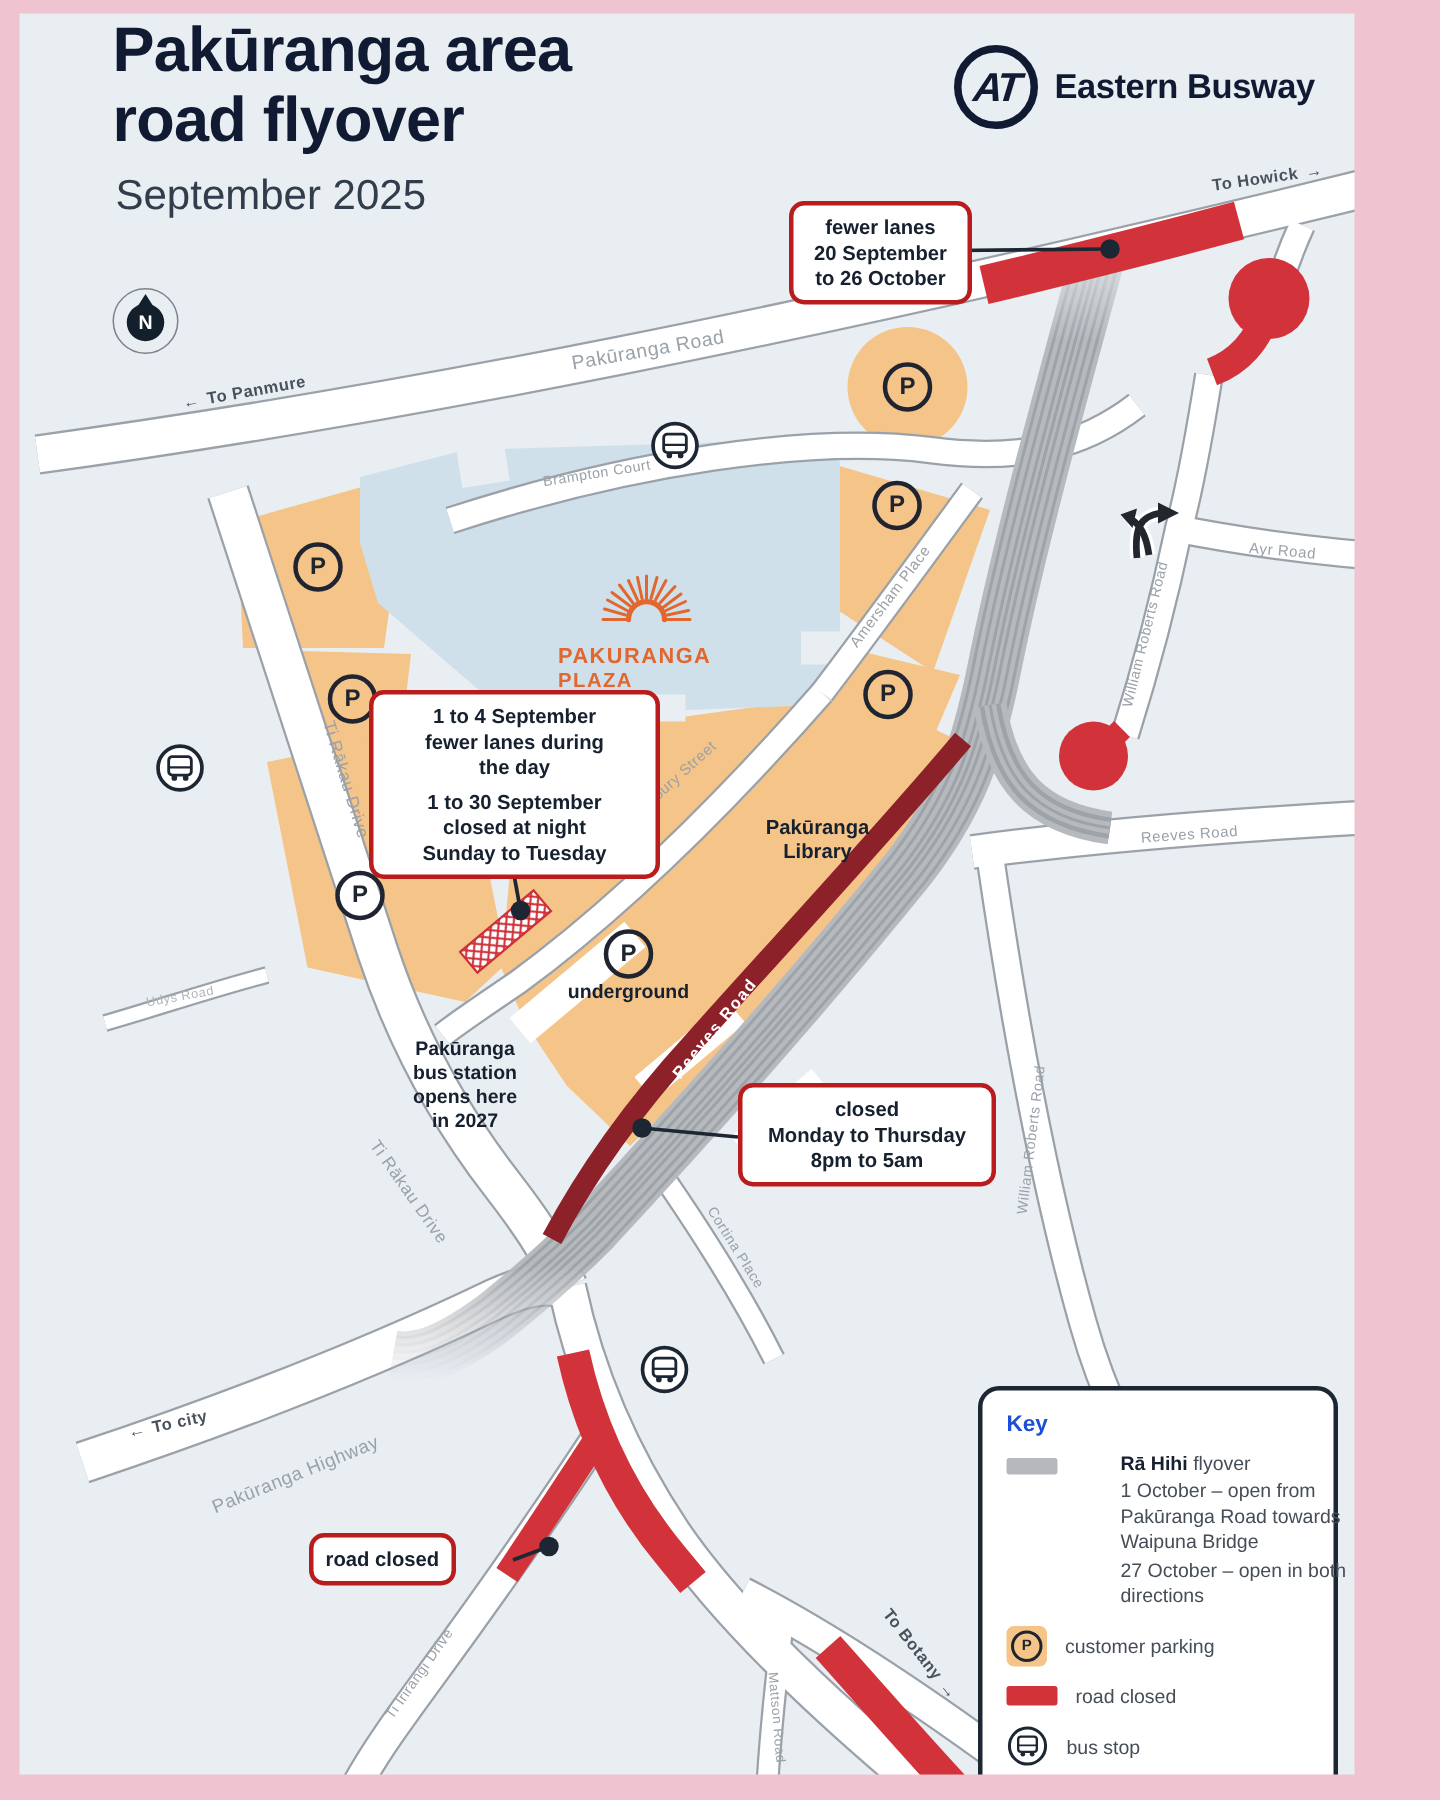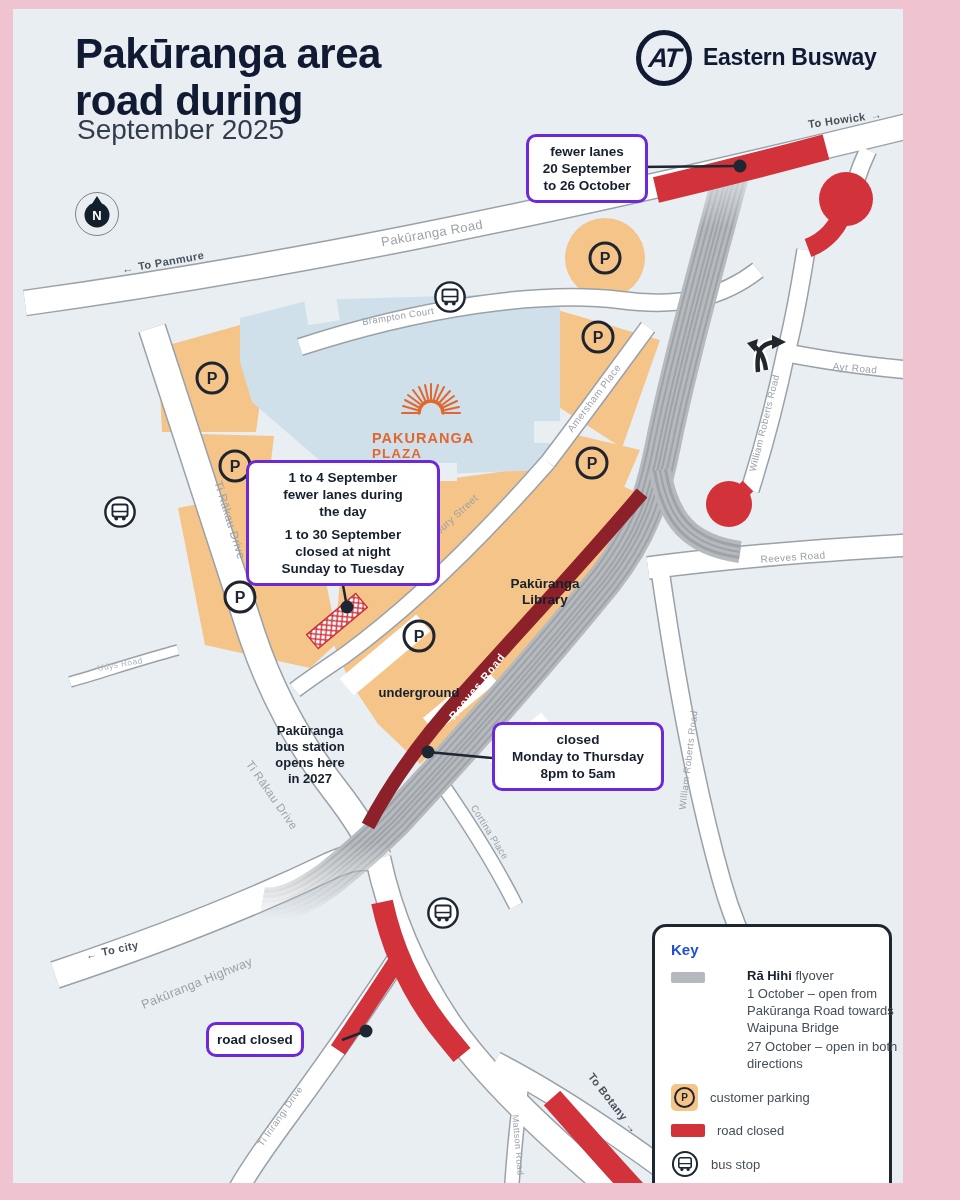--- a/index.html
+++ b/index.html
@@ -8,37 +8,37 @@
   #map{position:absolute;left:0;top:0;z-index:1;}
 
   
   .frame{position:absolute;background:#efc3cf;z-index:8;}
   .frame.top{left:0;top:0;width:960px;height:9px;}
   .frame.left{left:0;top:0;width:13px;height:1200px;}
   .frame.right{left:903px;top:0;width:57px;height:1200px;}
   .frame.bottom{left:0;top:1183px;width:960px;height:17px;}
 
   
-  .title{position:absolute;left:75px;top:30px;z-index:9;font-weight:bold;font-size:42px;line-height:47px;letter-spacing:-0.5px;color:#101b33;}
+  .title{position:absolute;left:75px;top:9px;z-index:9;font-weight:bold;font-size:42px;line-height:47px;letter-spacing:-0.5px;color:#101b33;}
   .subtitle{position:absolute;left:77px;top:114px;z-index:9;font-size:28px;color:#323d4c;}
   .at-circle{position:absolute;left:636px;top:30px;width:46px;height:46px;border:5px solid #101b33;border-radius:50%;z-index:9;display:flex;align-items:center;justify-content:center;}
   .at-circle span{font-size:27px;font-weight:bold;font-style:italic;color:#101b33;transform:skewX(-6deg);letter-spacing:-2px;}
   .brand-name{position:absolute;left:703px;top:44px;z-index:9;font-size:23px;font-weight:bold;color:#101b33;letter-spacing:-0.3px;}
 
   
   .ml{position:absolute;white-space:nowrap;z-index:4;transform:translate(-50%,-50%) rotate(var(--r,0deg));color:#9aa1a8;font-size:10.5px;letter-spacing:0.4px;}
   .ml.dir{display:flex;gap:5px;align-items:center;color:#49525c;font-weight:bold;font-size:11px;}
   .ml.big{font-size:13px;}
-  .ml.dark{color:#16202e;font-weight:bold;font-size:13.5px;line-height:16px;text-align:center;letter-spacing:0;margin-top:32px;}
+  .ml.dark{color:#16202e;font-weight:bold;font-size:13.5px;line-height:16px;text-align:center;letter-spacing:0;}
   .ml.white{color:#ffffff;font-weight:bold;font-size:11px;letter-spacing:1.2px;}
   .plaza-text{position:absolute;left:372px;top:430px;z-index:4;color:#e2672f;font-weight:bold;letter-spacing:1px;font-size:14.5px;line-height:16px;}
   .plaza-text .l2{font-size:13.5px;}
 
   
-  .callout{position:absolute;z-index:6;background:#fff;border:3px solid #6d28d9;border-radius:10px;padding:6px 8px;text-align:center;font-weight:bold;color:#16202e;font-size:13.5px;line-height:17px;}
+  .callout{position:absolute;z-index:6;background:#fff;border:3px solid #b91c1c;border-radius:10px;padding:6px 8px;text-align:center;font-weight:bold;color:#16202e;font-size:13.5px;line-height:17px;}
   .callout .gap{height:6px;}
 
   
   .p-icon{position:absolute;z-index:4;width:27px;height:27px;border:3px solid #1f2430;border-radius:50%;display:flex;align-items:center;justify-content:center;transform:translate(-50%,-50%);color:#1f2430;font-weight:bold;font-size:16px;}
   .bus-icon{position:absolute;z-index:4;width:34px;height:34px;transform:translate(-50%,-50%);}
   .north{position:absolute;z-index:4;left:97px;top:214px;width:42px;height:42px;border:1.5px solid #7d838a;border-radius:50%;transform:translate(-50%,-50%);}
   .north .tri{position:absolute;left:50%;top:3px;transform:translateX(-50%);width:0;height:0;border-left:7px solid transparent;border-right:7px solid transparent;border-bottom:11px solid #13202c;}
   .north .disc{position:absolute;left:50%;top:22px;transform:translate(-50%,-50%);width:25px;height:25px;border-radius:50%;background:#13202c;color:#fff;font-weight:bold;font-size:13px;display:flex;align-items:center;justify-content:center;}
 
   
@@ -221,21 +221,21 @@
   <g fill="#1d2733">
     <circle cx="740" cy="166" r="6.5"></circle>
         <circle cx="347" cy="607" r="6.5"></circle>
     <circle cx="428" cy="752" r="6.5"></circle>
         <circle cx="366" cy="1031" r="6.5"></circle>
   </g>
 </svg>
 
 <div class="title">
   <div>Pakūranga area</div>
-  <div>road during</div>
+  <div>road flyover</div>
 </div>
 <div class="subtitle">September 2025</div>
 <div class="at-circle">
       <span>AT</span>
     </div>
 <div class="brand-name">Eastern Busway</div>
 
 <div class="north">
   <div class="tri"></div>
   <div class="disc">

